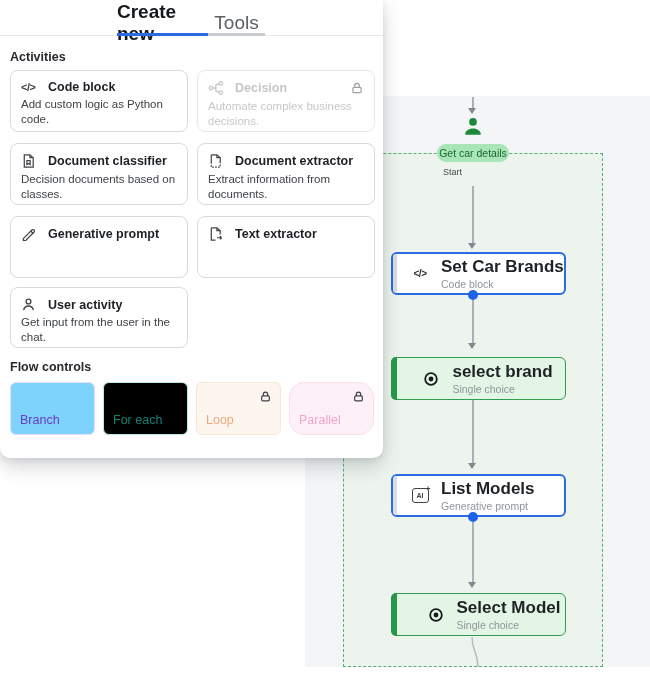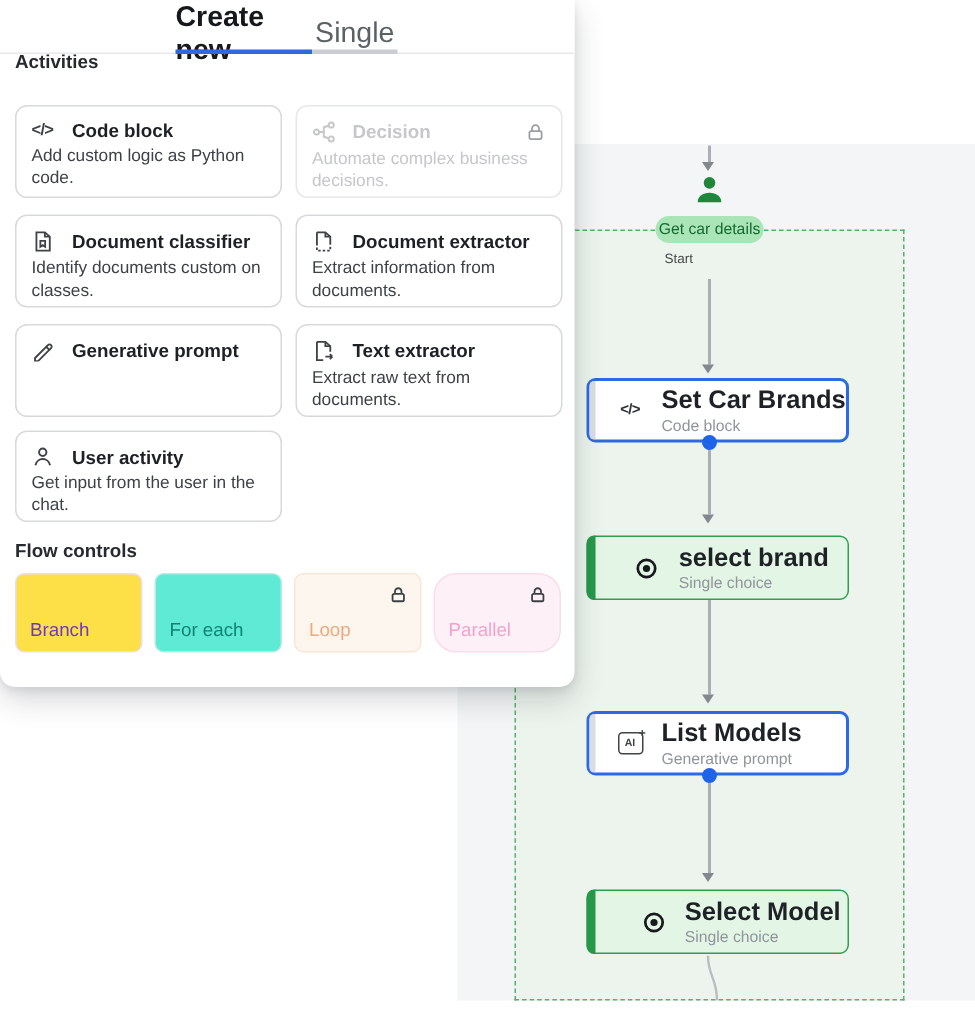--- a/index.html
+++ b/index.html
@@ -73,23 +73,23 @@
   .card-icon { width:17px; flex:0 0 17px; color:#3f4347; display:flex; align-items:center; }
   .card-title { font-size:12.5px; font-weight:700; color:#1d2025; white-space:nowrap; }
   .card-desc { margin-top:3px; font-size:11.5px; line-height:1.32; color:#3e4247; }
   .code-glyph-card { font-size:11px; font-weight:700; letter-spacing:-0.5px; }
   .card.disabled { border-color:#e6e7e9; }
   .card.disabled .card-title, .card.disabled .card-desc, .card.disabled .card-icon { color:#c5c7ca; }
   .card-lock { position:absolute; right:10px; top:10px; width:14px; height:14px; color:#9b9ea3; }
   .chip { position:absolute; top:382px; width:85px; height:53px; border-radius:6px; padding:8px 9px; }
   .chip-label { position:absolute; left:9px; bottom:7px; font-size:12.5px; }
   .chip-lock { position:absolute; right:8px; top:7px; width:13px; height:13px; color:#3c4145; }
-  .chip.branch { background:#fde047; border:1px solid #e9ddf8; }
+  .chip.branch { background:#7dd3fc; border:1px solid #e9ddf8; }
   .chip.branch .chip-label { color:#6d3ac1; }
-  .chip.foreach { background:#5eead4; border:1px solid #b5ebe4; }
+  .chip.foreach { background:#000000; border:1px solid #b5ebe4; }
   .chip.foreach .chip-label { color:#0e8377; }
   .chip.loop { background:#fdf6ee; border:1px solid #f7e7d4; }
   .chip.loop .chip-label { color:#f0a87f; }
   .chip.parallel { background:#fdf1f7; border:1px solid #f9ddeb; }
   .chip.parallel .chip-label { color:#f2a3cc; }
   .shape-diamond { width:11px; height:11px; background:#7b27cf; transform:rotate(45deg); border-radius:2px; margin:2px 0 0 3px; }
   .shape-hexagon { width:14px; height:14px; background:#12988a; margin-top:1px;
     clip-path:polygon(27% 4%, 73% 4%, 97% 50%, 73% 96%, 27% 96%, 3% 50%); }
   .shape-circle { width:13px; height:13px; background:#efa480; border-radius:50%; margin-top:1px; }
   .shape-parallelogram { width:15px; height:10px; background:#ef93c4; transform:skewX(-22deg); border-radius:1px; margin:3px 0 0 4px; }
@@ -178,26 +178,26 @@
   </span>
 </div>
 
 <svg class="curve-svg" width="14" height="30">
   <path d="M4 0 C4 14 10 15 10 30" fill="none" stroke="#b9bdc2" stroke-width="1.6"></path>
 </svg>
 
 <div class="panel">
   <div class="tabbar">
     <div class="tab active">Create new</div>
-    <div class="tab inactive">Single</div>
+    <div class="tab inactive">Tools</div>
     <div class="tab-indicator blue"></div>
     <div class="tab-indicator gray"></div>
   </div>
 
-  <div class="section-label" style="top:34px;">Activities</div>
+  <div class="section-label" style="top:50px;">Activities</div>
 
   <div class="card" style="left:10px; top:70px;">
     <div class="card-head">
       <span class="card-icon">
           <span class="code-glyph-card">&lt;/&gt;</span>
         </span>
       <span class="card-title">Code block</span>
     </div>
     <div class="card-desc">Add custom logic as Python code.</div>
   </div>
@@ -227,21 +227,21 @@
     <div class="card-head">
       <span class="card-icon">
         <svg width="15" height="16" viewBox="0 0 16 16" fill="none" stroke="currentColor" stroke-width="1.3">
           <path d="M3.5 1.5h6L13 4.5v10H3.5z"></path>
             <path d="M9.5 1.5v3H13"></path>
           <path d="M6.3 7.5h3.4v4.3L8 10.6l-1.7 1.2z"></path>
         </svg>
       </span>
       <span class="card-title">Document classifier</span>
     </div>
-    <div class="card-desc">Identify documents custom on classes.</div>
+    <div class="card-desc">Decision documents based on classes.</div>
   </div>
 
   <div class="card" style="left:197px; top:143px;">
     <div class="card-head">
       <span class="card-icon">
         <svg width="15" height="16" viewBox="0 0 16 16" fill="none" stroke="currentColor" stroke-width="1.3">
           <path d="M3.5 1.5h6L13 4.5V9"></path>
             <path d="M9.5 1.5v3H13"></path>
             <path d="M3.5 1.5V9"></path>
           <path d="M3.5 9v5.5H13V9" stroke-dasharray="1.8 1.4"></path>
@@ -268,21 +268,20 @@
     <div class="card-head">
       <span class="card-icon">
         <svg width="15" height="16" viewBox="0 0 16 16" fill="none" stroke="currentColor" stroke-width="1.3">
           <path d="M3.5 1.5h6L13 4.5v4M3.5 1.5v13H8"></path>
             <path d="M9.5 1.5v3H13"></path>
           <path d="M9.5 12h5m0 0-1.8-1.8M14.5 12l-1.8 1.8"></path>
         </svg>
       </span>
       <span class="card-title">Text extractor</span>
     </div>
-    <div class="card-desc">Extract raw text from documents.</div>
   </div>
 
   <div class="card" style="left:10px; top:287px; height:61px;">
     <div class="card-head">
       <span class="card-icon">
         <svg width="15" height="15" viewBox="0 0 16 16" fill="none" stroke="currentColor" stroke-width="1.4">
           <circle cx="8" cy="4.8" r="2.6"></circle>
             <path d="M2.8 14c.6-2.7 2.8-4.4 5.2-4.4s4.6 1.7 5.2 4.4"></path>
         </svg>
       </span>

